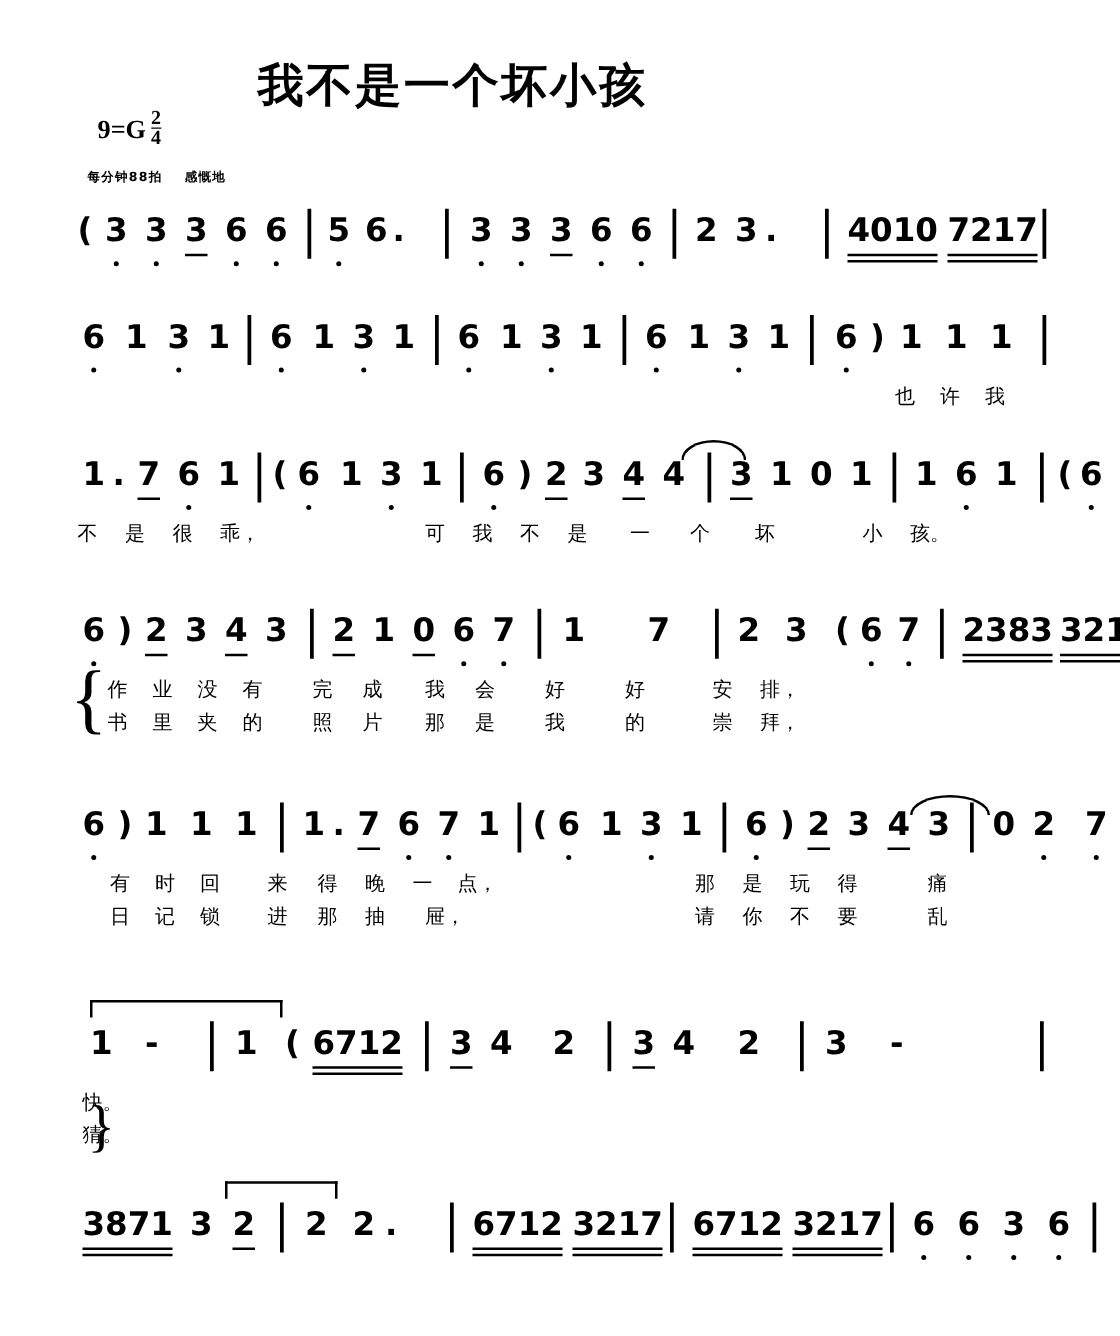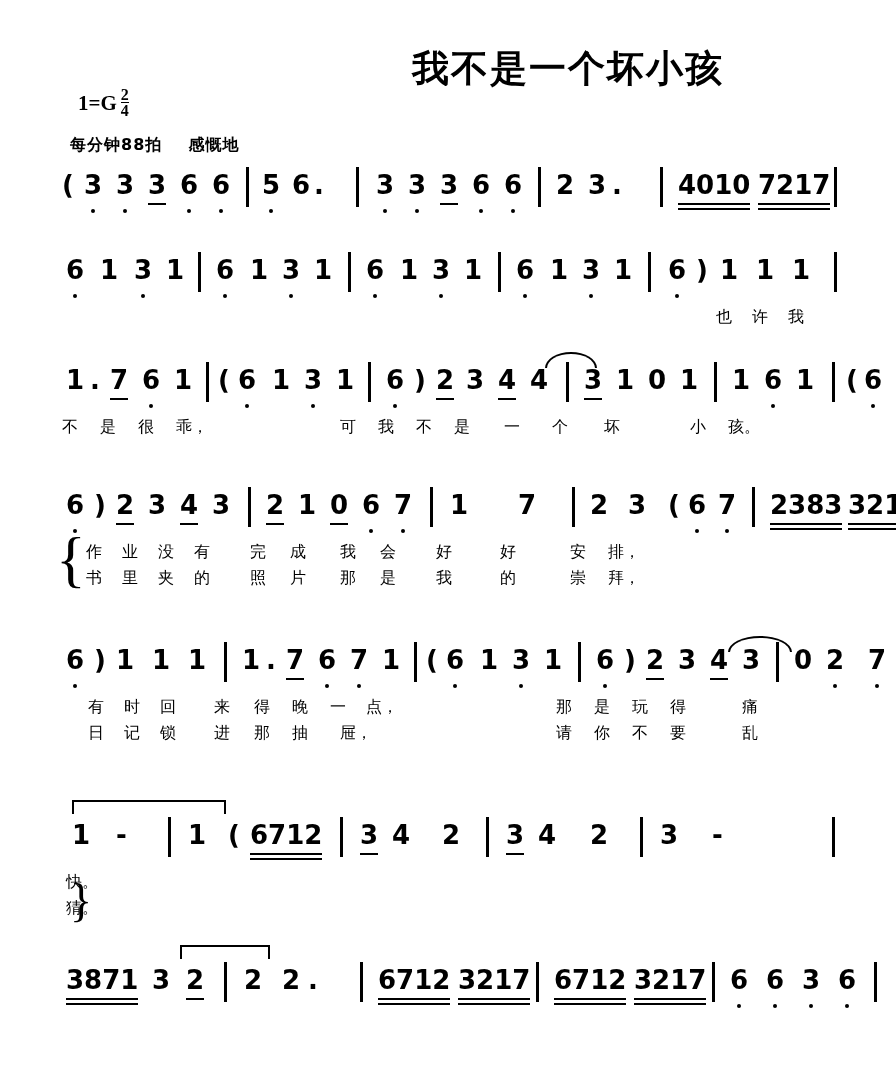--- a/index.html
+++ b/index.html
@@ -9,21 +9,21 @@
     font-family:"Liberation Serif", serif;
     color:#000;
     position:relative;
     overflow:hidden;
   }
   .sheet{position:relative;width:896px;height:1069px;}
 
   
   .title{
     position:absolute;top:44px;left:0;width:724px;
-    text-align:right;
+    text-align:center;
     font-family:Liberation Sans, sans-serif;
     font-weight:bold;
     font-size:37px;
     letter-spacing:2px;
   }
   .key-sig{
     position:absolute;left:78px;top:88px;
     font-family:"Liberation Serif", serif;
     font-size:21px;font-weight:bold;
     display:flex;align-items:center;gap:4px;
@@ -34,21 +34,21 @@
     line-height:0.95;
     font-size:16px;
     font-weight:bold;
     transform:translateY(-1px);
   }
   .meter .num{display:block;}
   .meter .den{display:block;border-top:1.6px solid #000;padding-top:0px;}
   .tempo{
     position:absolute;left:70px;top:135px;
     font-family:"DejaVu Sans", sans-serif;
-    font-size:16px;font-weight:bold;
+    font-size:10px;font-weight:bold;
     letter-spacing:1px;
   }
   .credits{
     position:absolute;right:60px;top:90px;
     font-family:"DejaVu Sans", sans-serif;
     font-size:15px;font-weight:bold;
     line-height:1.9;
     text-align:left;
   }
   .credits div span.nm{letter-spacing:1px;}
@@ -120,21 +120,21 @@
   .paren{font-family:"DejaVu Sans", sans-serif;font-weight:bold;}
 </style>
 </head>
 <body>
 
 <div class="sheet">
 
   <div class="title">我不是一个坏小孩</div>
 
   <div class="key-sig">
-    <span>1=G</span>
+    <span>9=G</span>
     <span class="meter">
       <span class="num">2</span>
       <span class="den">4</span>
     </span>
   </div>
 
   <div class="tempo">
     <span>每分钟88拍</span>
     &nbsp;&nbsp;
     <span>感慨地</span>

